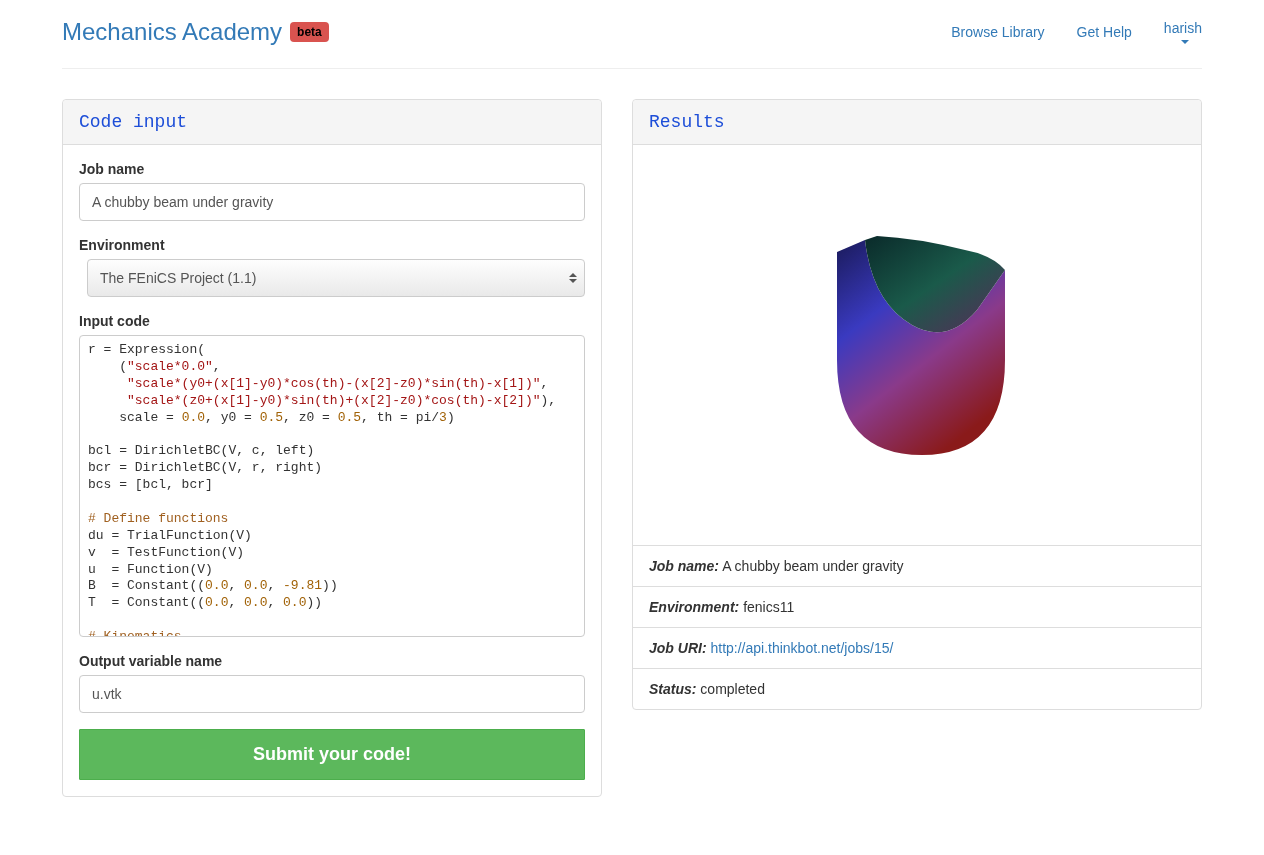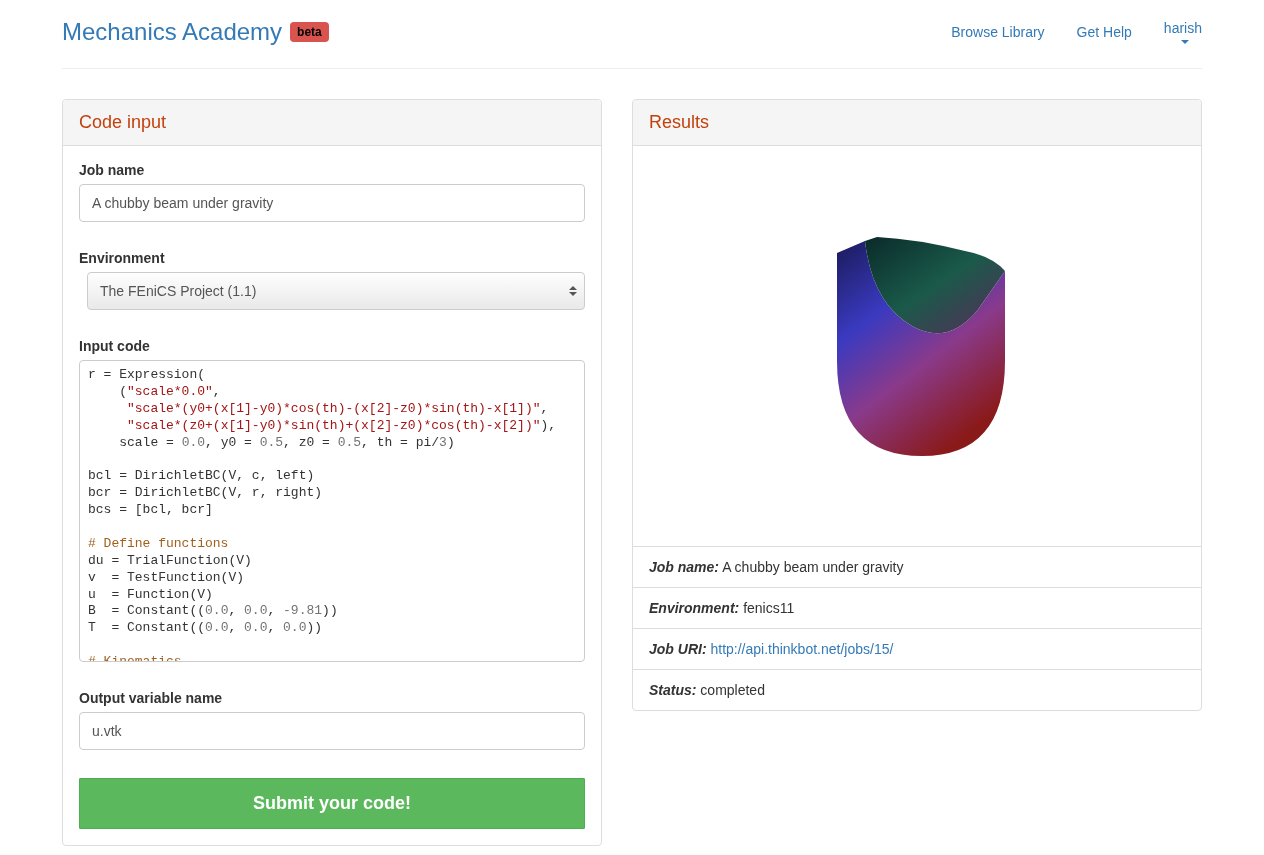--- a/index.html
+++ b/index.html
@@ -73,25 +73,26 @@
     border-radius: 4px;
     background: #fff;
   }
   .panel-left { flex: 1; }
   .panel-right { width: 570px; }
   .panel-heading {
     background: #f5f5f5;
     border-bottom: 1px solid #ddd;
     padding: 12px 16px;
     font-size: 18px;
-    color: #c2410c;
+    color: #1d4ed8;
     border-radius: 4px 4px 0 0;
+    font-family: Liberation Mono, monospace;
   }
   .panel-body { padding: 16px; }
-  .form-group { margin-bottom: 28px; }
+  .form-group { margin-bottom: 16px; }
   .form-label {
     display: block;
     font-weight: bold;
     margin-bottom: 6px;
     font-size: 14px;
   }
   .form-control {
     width: 100%;
     height: 38px;
     padding: 6px 12px;
@@ -133,21 +134,21 @@
     font-family: Menlo, Monaco, Consolas, "Courier New", monospace;
     font-size: 13px;
     line-height: 1.3;
     white-space: pre;
     overflow: hidden;
     height: 302px;
     background: #fff;
   }
   .code-box .str { color: #a31515; }
   .code-box .cmt { color: #a06020; }
-  .code-box .num { color: #737373; }
+  .code-box .num { color: #a16207; }
   .btn-submit {
     width: 100%;
     background: #5cb85c;
     border: 1px solid #4cae4c;
     color: #fff;
     font-size: 18px;
     font-weight: bold;
     padding: 14px;
     border-radius: 1px;
     cursor: pointer;

